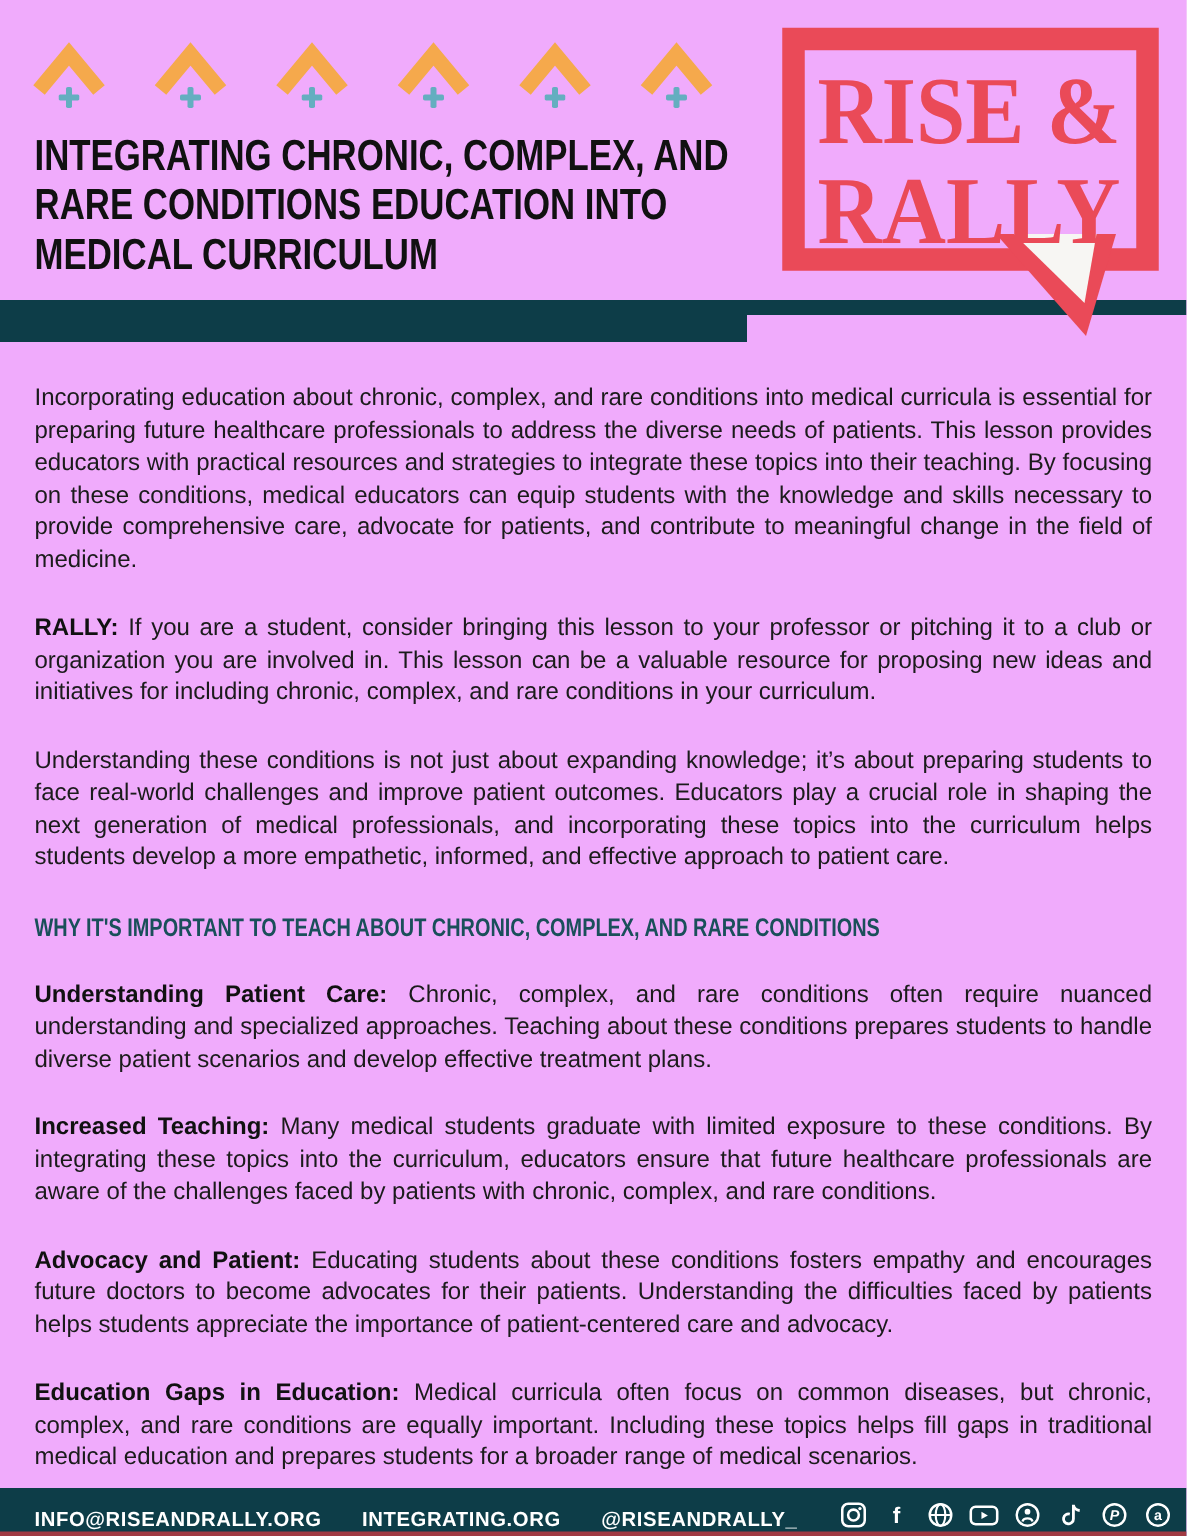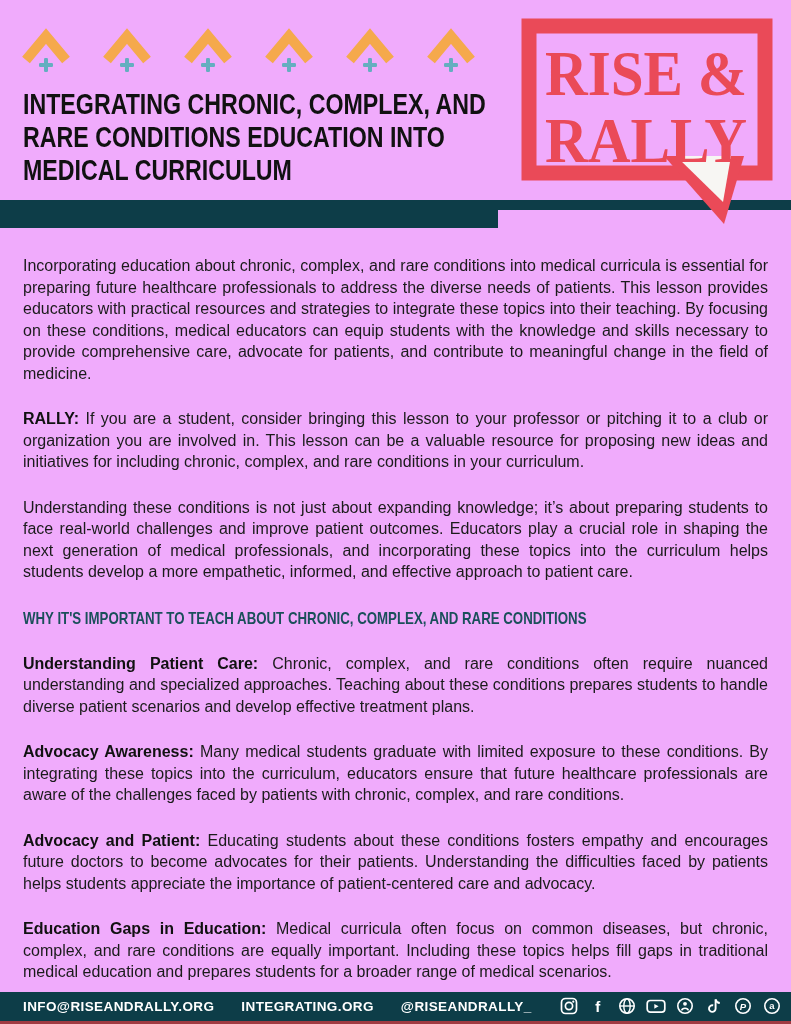--- a/index.html
+++ b/index.html
@@ -47,21 +47,21 @@
   .page-indicator{
     text-align:center;color:#1a4f5a;font-weight:800;font-size:13px;
     letter-spacing:0.4px;margin-top:-2px;
     transform:scaleX(0.9);
   }
 
   
   .footer{
     position:absolute;left:0;bottom:0;width:791px;height:32px;
     background:#0d3d48;box-sizing:border-box;
-    display:flex;align-items:center;justify-content:space-between;
+    display:flex;align-items:flex-end;justify-content:space-between;
     padding:0 12px 4px 23px;
   }
   .footer .red-strip{position:absolute;left:0;bottom:0;width:100%;height:3px;background:#a03a42;}
   .contacts{display:flex;align-items:center;}
   .contacts span{
     color:#fff;font-weight:700;font-size:13.5px;letter-spacing:0.4px;
     margin-right:27px;white-space:nowrap;cursor:pointer;
   }
   .icons{display:flex;align-items:center;gap:9px;}
   .icon{
@@ -151,21 +151,21 @@
   </svg>
 
   <main class="content">
     <p><b></b><span>Incorporating education about chronic, complex, and rare conditions into medical curricula is essential for preparing future healthcare professionals to address the diverse needs of patients. This lesson provides educators with practical resources and strategies to integrate these topics into their teaching. By focusing on these conditions, medical educators can equip students with the knowledge and skills necessary to provide comprehensive care, advocate for patients, and contribute to meaningful change in the field of medicine.</span></p>
     <p><b>RALLY:</b><span> If you are a student, consider bringing this lesson to your professor or pitching it to a club or organization you are involved in. This lesson can be a valuable resource for proposing new ideas and initiatives for including chronic, complex, and rare conditions in your curriculum.</span></p>
     <p><b></b><span>Understanding these conditions is not just about expanding knowledge; it’s about preparing students to face real-world challenges and improve patient outcomes. Educators play a crucial role in shaping the next generation of medical professionals, and incorporating these topics into the curriculum helps students develop a more empathetic, informed, and effective approach to patient care.</span></p>
 
     <h2 class="section-heading">WHY IT'S IMPORTANT TO TEACH ABOUT CHRONIC, COMPLEX, AND RARE CONDITIONS</h2>
 
     <p><b>Understanding Patient Care:</b><span> Chronic, complex, and rare conditions often require nuanced understanding and specialized approaches. Teaching about these conditions prepares students to handle diverse patient scenarios and develop effective treatment plans.</span></p>
-    <p><b>Advocacy Awareness:</b><span> Many medical students graduate with limited exposure to these conditions. By integrating these topics into the curriculum, educators ensure that future healthcare professionals are aware of the challenges faced by patients with chronic, complex, and rare conditions.</span></p>
+    <p><b>Increased Teaching:</b><span> Many medical students graduate with limited exposure to these conditions. By integrating these topics into the curriculum, educators ensure that future healthcare professionals are aware of the challenges faced by patients with chronic, complex, and rare conditions.</span></p>
     <p><b>Advocacy and Patient:</b><span> Educating students about these conditions fosters empathy and encourages future doctors to become advocates for their patients. Understanding the difficulties faced by patients helps students appreciate the importance of patient-centered care and advocacy.</span></p>
     <p><b>Education Gaps in Education:</b><span> Medical curricula often focus on common diseases, but chronic, complex, and rare conditions are equally important. Including these topics helps fill gaps in traditional medical education and prepares students for a broader range of medical scenarios.</span></p>
 
     <div class="page-indicator">PAGE 1 OF 5</div>
   </main>
 
   <footer class="footer">
     <div class="contacts">
       <span>INFO@RISEANDRALLY.ORG</span>
       <span>INTEGRATING.ORG</span>

